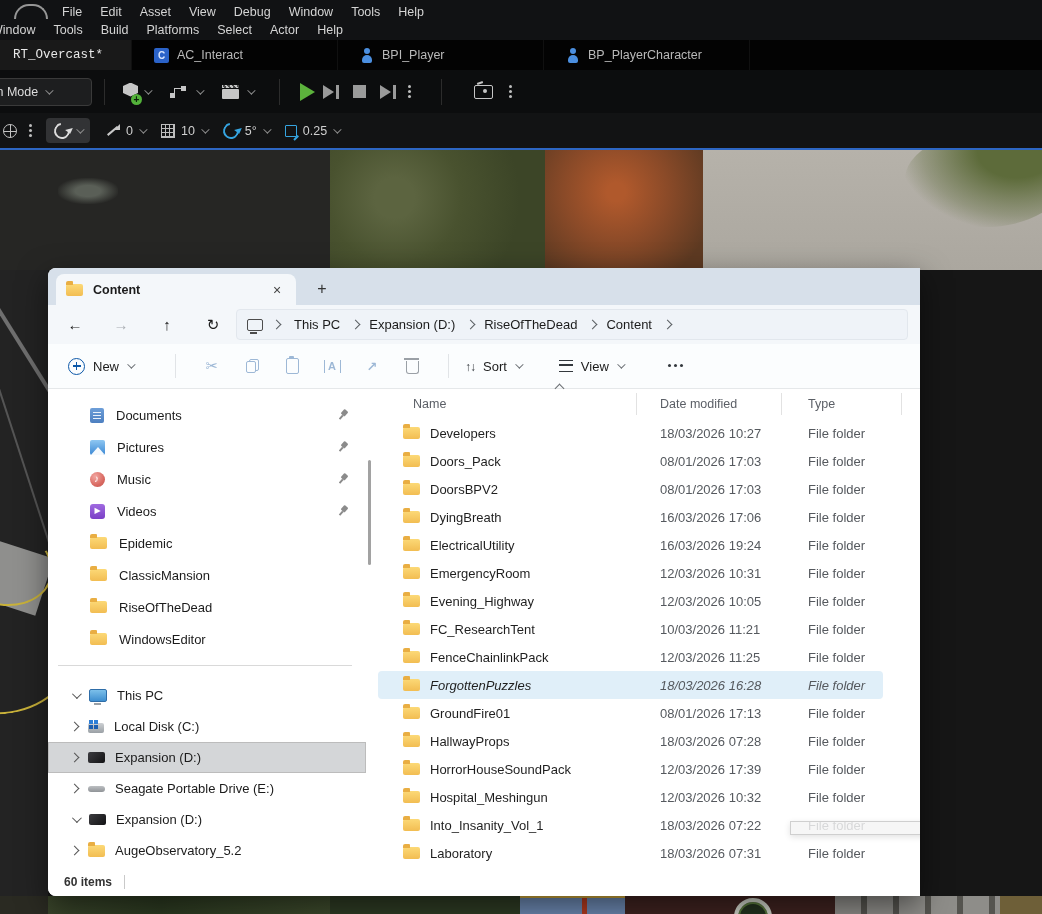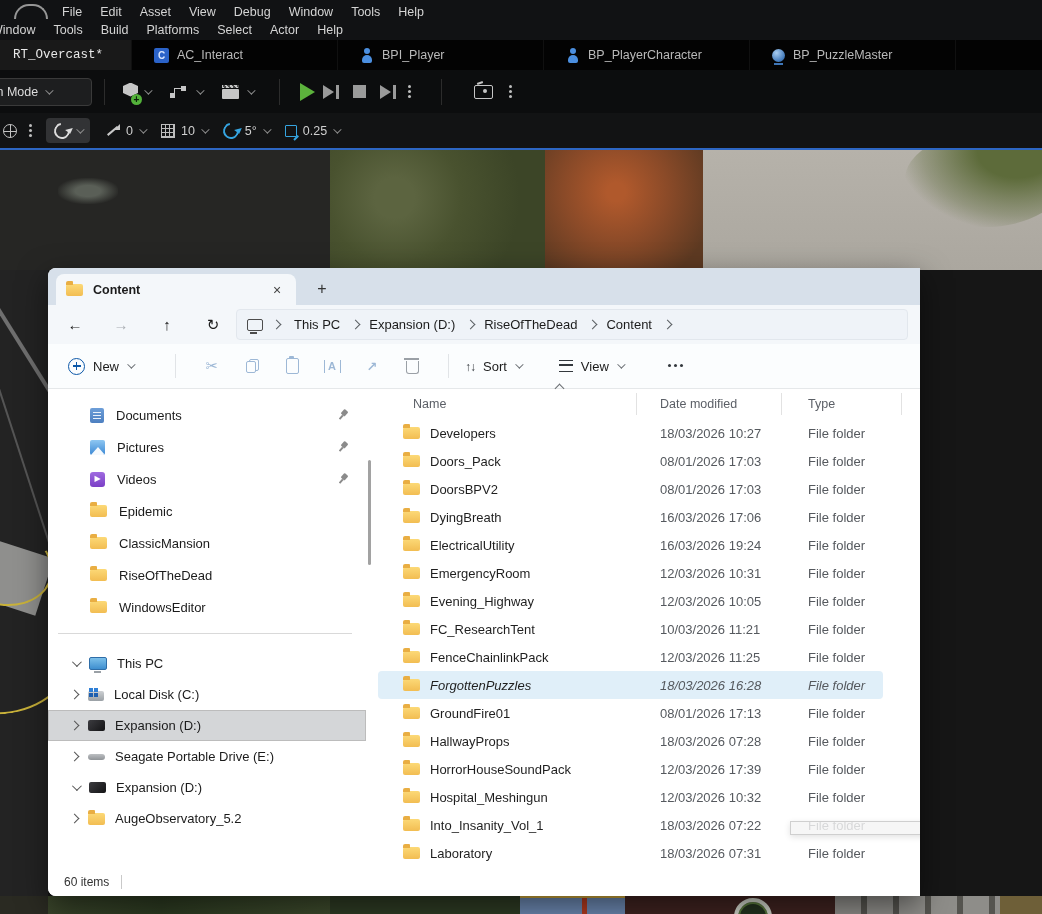--- a/index.html
+++ b/index.html
@@ -176,21 +176,21 @@
   .rows{position:absolute;left:12px;right:0;top:30px;}
   .frow{height:28px;display:flex;align-items:center;position:relative;}
   .frow .cell-name{position:absolute;left:25px;display:flex;align-items:center;gap:10px;color:#1f1f1f;}
   .frow .cell-date{position:absolute;left:282px;color:#55595e;}
   .frow .cell-type{position:absolute;left:430px;color:#55595e;}
   .frow.hl{background:#e0eff9;border-radius:4px;margin-right:37px;font-style:italic;}
   .frow.hl .cell-date{left:282px;}
   .tooltip{position:absolute;left:424px;top:432px;width:178px;background:rgba(244,244,244,.82);
      border:1px solid #cfcfcf;padding:6px 8px;font-size:11.5px;line-height:15px;color:#9b9b9b;z-index:5;box-shadow:0 2px 6px rgba(0,0,0,.12);}
   .w-status{position:absolute;left:0;bottom:0;width:100%;height:28px;background:#fff;display:flex;align-items:center;
-     padding-left:16px;box-sizing:border-box;font-size:12px;color:#333;}
+     padding-left:16px;box-sizing:border-box;font-size:12px;color:#333;font-weight:bold;}
   .st-sep{width:1px;height:14px;background:#c9c9c9;margin-left:12px;}
   
   .ico-folder{width:17px;height:12px;background:linear-gradient(#fcd977,#f2bd52);border-radius:2px;flex:none;}
   .ico-folder::before{content:"";position:absolute;left:0;top:-3px;width:7px;height:4px;background:#e9ae43;border-radius:2px 1px 0 0;}
   .ico-doc{width:14px;height:15px;background:linear-gradient(#6d9ed8,#4d7fc0);border-radius:2px;flex:none;}
   .ico-doc::before{content:"";position:absolute;left:3px;top:4px;width:8px;height:1.5px;background:#e8f0fa;box-shadow:0 3px 0 #e8f0fa,0 6px 0 #e8f0fa;}
   .ico-pics{width:15px;height:15px;background:linear-gradient(#8ec7f2,#3c88d4);border-radius:2px;overflow:hidden;flex:none;}
   .ico-pics::before{content:"";position:absolute;bottom:-1px;left:0px;border-left:8px solid transparent;border-right:8px solid transparent;border-bottom:9px solid #fff;opacity:.95;}
   .ico-music{width:15px;height:15px;border-radius:50%;background:radial-gradient(circle at 35% 30%,#f2a6a0,#d96a62 60%,#c2554e);flex:none;}
   .ico-music::before{content:"\266A";position:absolute;left:4px;top:1px;color:#fff;font-size:10px;}
@@ -248,24 +248,20 @@
         <span>AC_Interact</span>
       </div>
       <div class="ue-tab">
         <span class="ico ico-interface"></span>
         <span>BPI_Player</span>
       </div>
       <div class="ue-tab">
         <span class="ico ico-character"></span>
         <span>BP_PlayerCharacter</span>
       </div>
-      <div class="ue-tab">
-        <span class="ico ico-orb"></span>
-        <span>BP_PuzzleMaster</span>
-      </div>
     </div>
 
   <div class="ue-toolbar">
     <div class="pill mode-pill">
       <span>ction Mode</span>
       <span class="cv cv-down caret-s"></span>
     </div>
     <div class="vsep"></div>
     <span class="cube-wrap" style="margin:0 6px;"><span class="ico ico-cube"></span></span>
     <span class="cv cv-down caret-s" style="margin-right:20px;"></span>
@@ -429,20 +425,25 @@
               <span class="ico ico-doc"></span>
               <span class="lbl">Documents</span>
               <span class="pin"></span>
             </div>
             <div class="side-item pinned">
               <span class="ico ico-pics"></span>
               <span class="lbl">Pictures</span>
               <span class="pin"></span>
             </div>
             <div class="side-item pinned">
+              <span class="ico ico-music"></span>
+              <span class="lbl">Music</span>
+              <span class="pin"></span>
+            </div>
+            <div class="side-item pinned">
               <span class="ico ico-videos"></span>
               <span class="lbl">Videos</span>
               <span class="pin"></span>
             </div>
             <div class="side-item">
               <span class="ico ico-folder"></span>
               <span class="lbl">Epidemic</span>
               <span class="pin"></span>
             </div>
             <div class="side-item">

